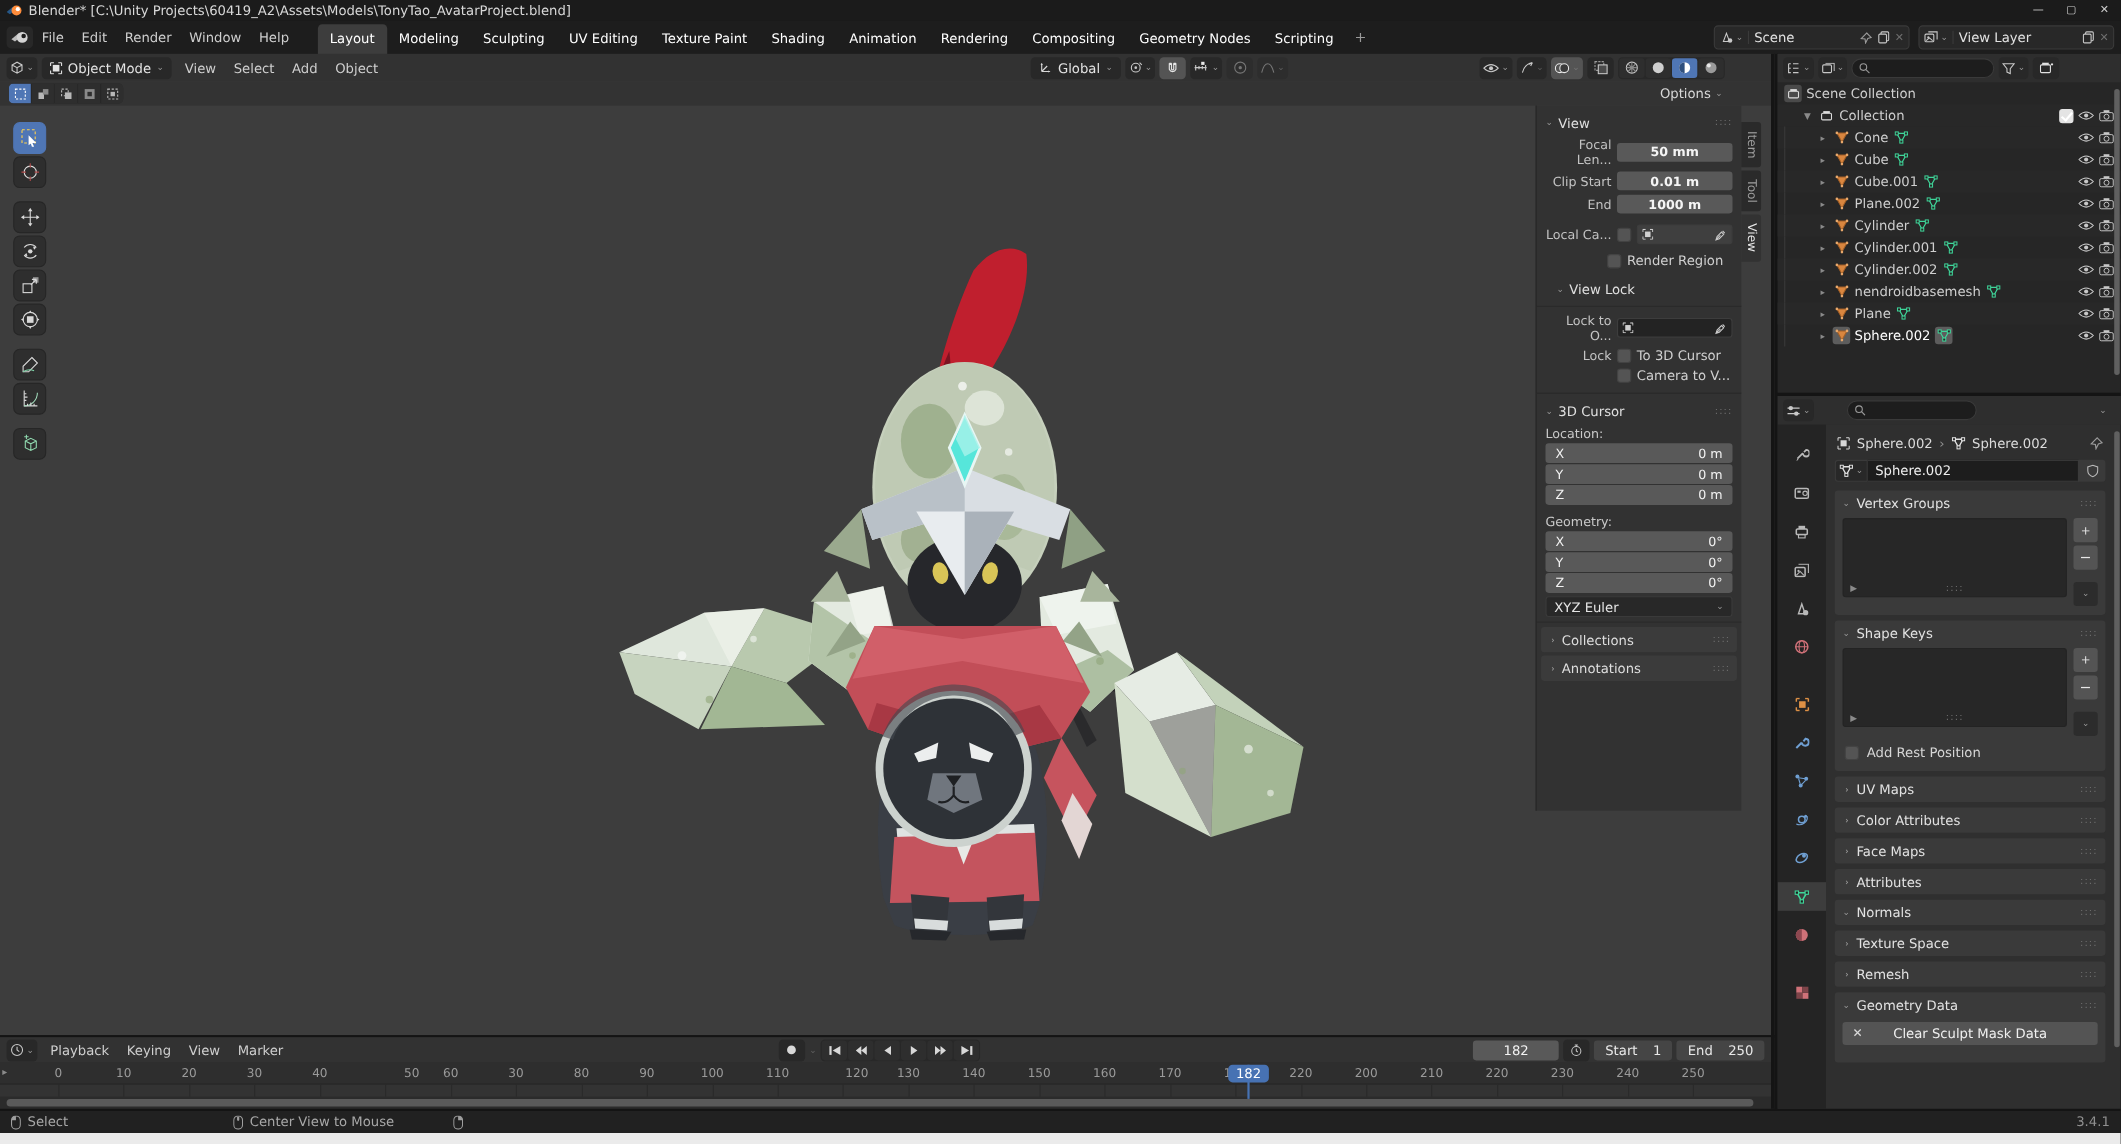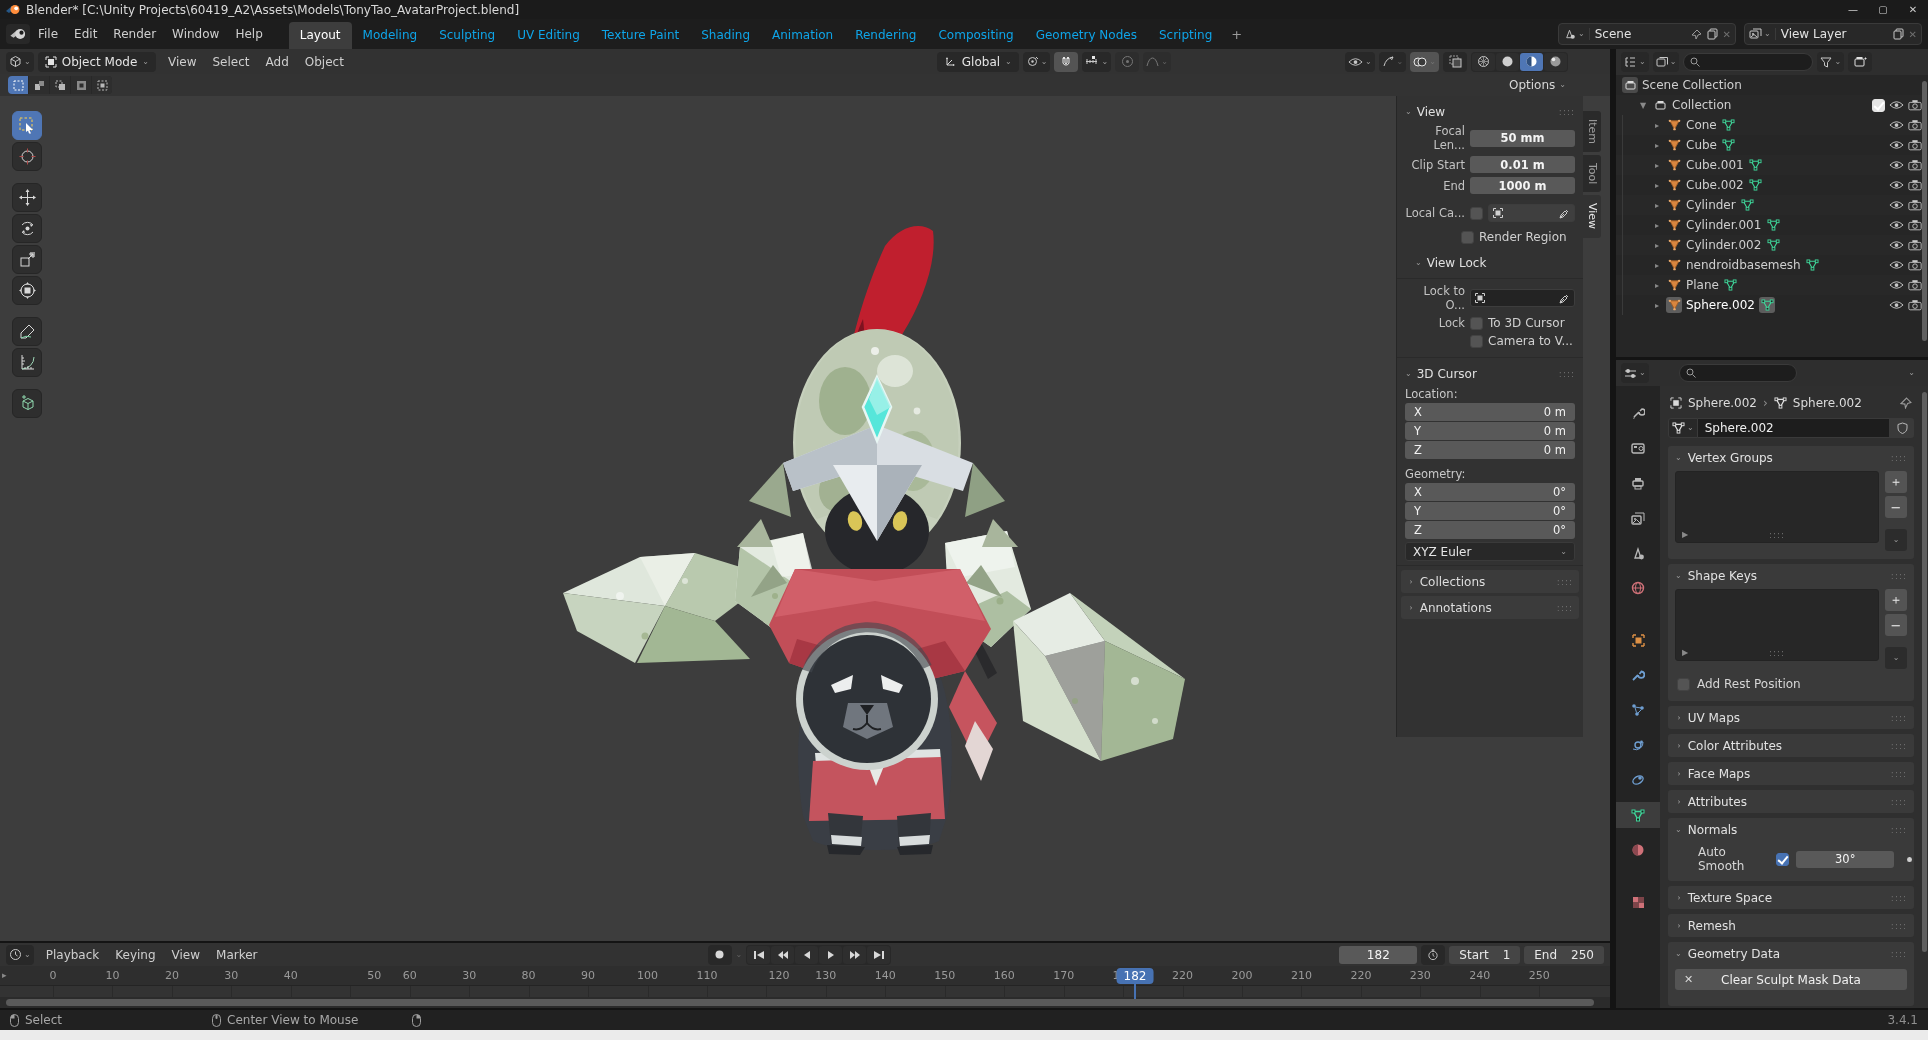--- a/index.html
+++ b/index.html
@@ -12,21 +12,21 @@
   
   #titlebar { position:absolute; left:0; top:0; width:1928px; height:19px; background:#1b1b1b; display:flex; align-items:center; padding-left:6px; gap:6px; }
   #titlebar .title { color:#d8d8d8; font-size:12px; white-space:nowrap; }
   #wincontrols { margin-left:auto; display:flex; height:100%; }
   .winbtn { width:30px; display:flex; align-items:center; justify-content:center; color:#cfcfcf; font-size:10px; }
 
   
   #topbar { position:absolute; left:0; top:19px; width:1928px; height:30px; background:#1d1d1d; display:flex; align-items:center; padding:0 6px; }
   .menu-item { padding:3px 8px; color:#cfcfcf; font-size:12px; border-radius:3px; white-space:nowrap; }
   #workspace-tabs { display:flex; align-items:flex-end; height:100%; margin-left:18px; }
-  .ws-tab { padding:6px 11px 7px; color:#0ea5e9; font-size:12px; border-radius:4px 4px 0 0; white-space:nowrap; }
+  .ws-tab { padding:6px 11px 7px; color:#ffffff; font-size:12px; border-radius:4px 4px 0 0; white-space:nowrap; }
   .ws-tab.active { background:#3d3d3d; color:#ffffff; }
   .ws-add { color:#9a9a9a; padding:0 8px; font-size:13px; }
   #topbar-right { margin-left:auto; display:flex; gap:8px; align-items:center; }
   .selector { height:22px; background:#282828; border:1px solid #3a3a3a; border-radius:4px; display:flex; align-items:center; padding:0 4px; gap:5px; min-width:178px; }
   .selector .lbl { color:#e2e2e2; flex:1; }
   .selector .seg { display:flex; align-items:center; gap:2px; padding-right:4px; border-right:1px solid #3a3a3a; }
   .dimx { color:#6f6f6f; font-size:10px; }
 
   
   #viewport { position:absolute; left:0; top:49px; width:1613px; height:892px; background:#3d3d3d; border-right:3px solid #141414; }
@@ -873,21 +873,21 @@
     <span class="indent2"></span>
     <span class="disc">▸</span>
     <span class="obj-ic">
       <svg width="13" height="12" viewBox="0 0 14 13">
             <path d="M2 2 L12 2 L7 11 Z" fill="#d9863f" stroke="#a35f26" stroke-width="1"></path>
             <circle cx="2" cy="2" r="1.3" fill="#e8a86b"></circle>
             <circle cx="12" cy="2" r="1.3" fill="#e8a86b"></circle>
             <circle cx="7" cy="11" r="1.3" fill="#e8a86b"></circle>
           </svg>
     </span>
-    <span class="ol-name">Cube.002</span>
+    <span class="ol-name">Plane.002</span>
     <span class="obj-ic">
       <svg width="13" height="12" viewBox="0 0 14 13">
             <path d="M2.5 2.5 L11.5 2.5 L7 10.5 Z" fill="none" stroke="#3fd69a" stroke-width="1.2"></path>
             <rect x="1" y="1" width="3" height="3" fill="#262626" stroke="#3fd69a"></rect>
             <rect x="10" y="1" width="3" height="3" fill="#262626" stroke="#3fd69a"></rect>
             <rect x="5.5" y="9" width="3" height="3" fill="#262626" stroke="#3fd69a"></rect>
           </svg>
     </span>
     <span class="spacer"></span>
     <span>
@@ -1354,26 +1354,20 @@
           <span class="grip">::::</span>
         </div>
     </div>
 
     <div class="card">
       <div class="card-h">
           <span class="cv">⌄</span>
           <span>Normals</span>
           <span class="grip">::::</span>
         </div>
-      <div class="asrow">
-        <span>Auto Smooth</span>
-        <span class="chk checked"></span>
-        <span class="asval">30°</span>
-        <span class="adot"></span>
-      </div>
     </div>
 
     <div class="card">
       <div class="card-h">
           <span class="cv" style="transform:rotate(-90deg);">⌄</span>
           <span>Texture Space</span>
           <span class="grip">::::</span>
         </div>
     </div>
     <div class="card">

